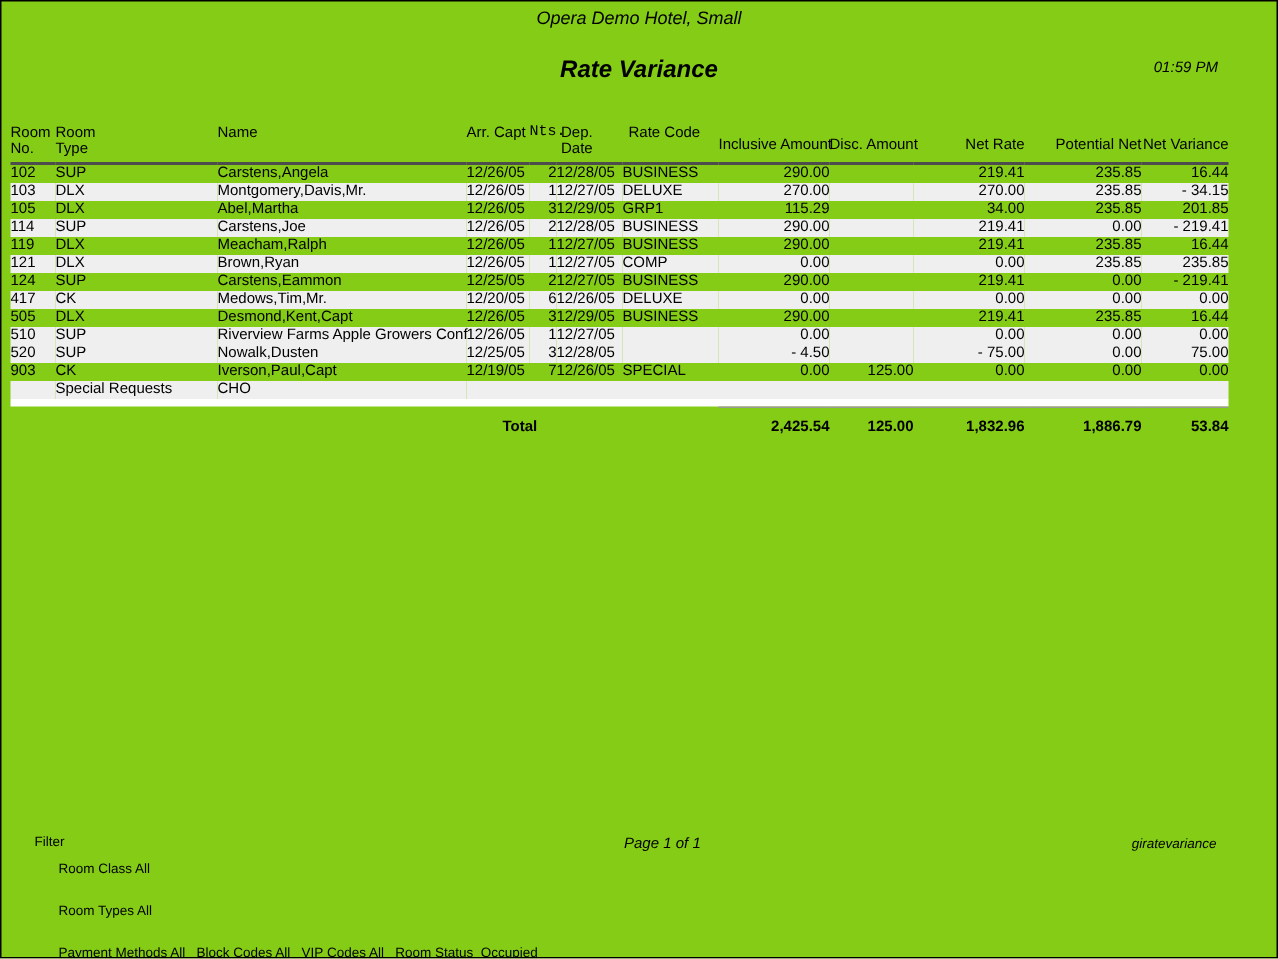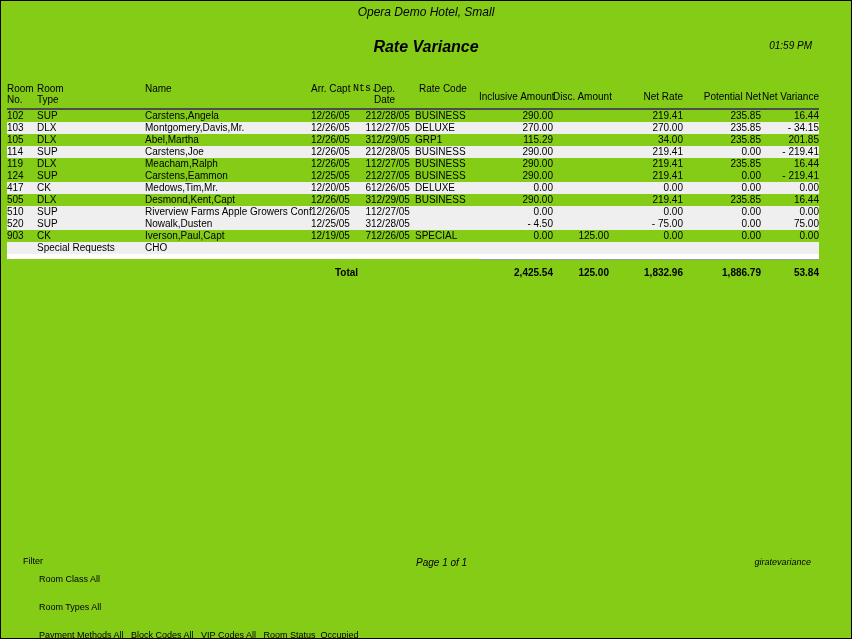--- a/index.html
+++ b/index.html
@@ -158,20 +158,34 @@
     <td class="num nts">1</td>
     <td class="dep">12/27/05</td>
     <td class="rate">BUSINESS</td>
     <td class="num">290.00</td>
     <td class="num"></td>
     <td class="num">219.41</td>
     <td class="num">235.85</td>
     <td class="num">16.44</td>
   </tr>
 
+  <tr class="stripe">
+    <td>121</td>
+    <td class="indent">DLX</td>
+    <td>Brown,Ryan</td>
+    <td>12/26/05</td>
+    <td class="num nts">1</td>
+    <td class="dep">12/27/05</td>
+    <td class="rate">COMP</td>
+    <td class="num">0.00</td>
+    <td class="num"></td>
+    <td class="num">0.00</td>
+    <td class="num">235.85</td>
+    <td class="num">235.85</td>
+  </tr>
 
   <tr>
     <td>124</td>
     <td class="indent">SUP</td>
     <td>Carstens,Eammon</td>
     <td>12/25/05</td>
     <td class="num nts">2</td>
     <td class="dep">12/27/05</td>
     <td class="rate">BUSINESS</td>
     <td class="num">290.00</td>

